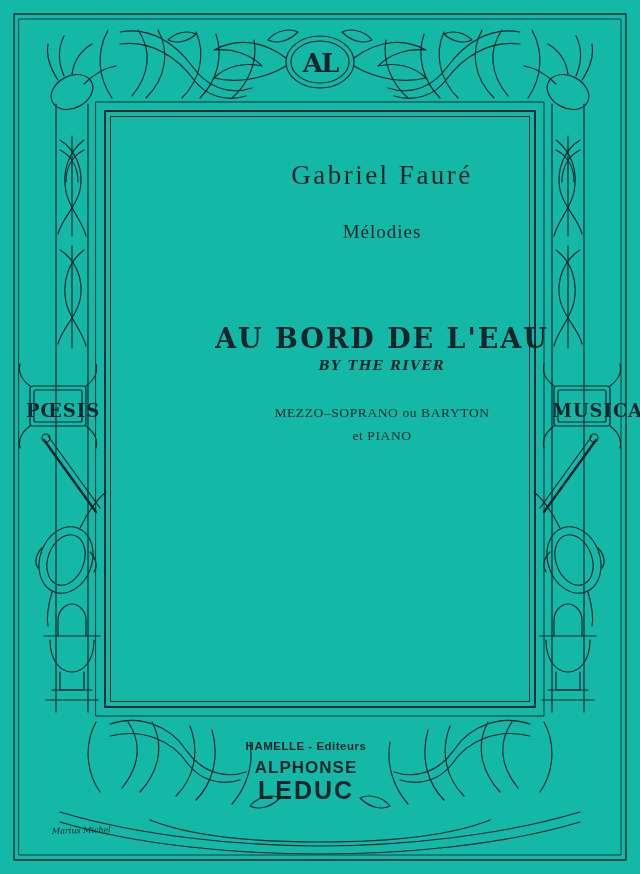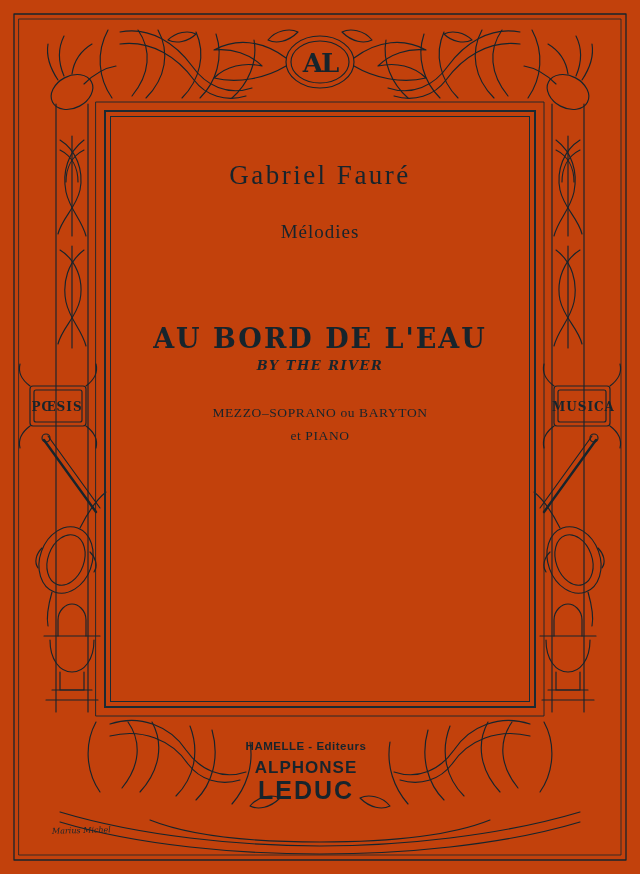--- a/index.html
+++ b/index.html
@@ -10,21 +10,21 @@
   body {
     width: 640px;
     height: 874px;
     font-family: "Liberation Serif", serif;
   }
 
   #page {
     position: relative;
     width: 640px;
     height: 874px;
-    background: #c2410c;
+    background: #14b8a6;
     overflow: hidden;
   }
 
   
   #ornament-layer {
     position: absolute;
     inset: 0;
     width: 640px;
     height: 874px;
     pointer-events: none;
@@ -48,23 +48,24 @@
     height: 586px;
     border: 1px solid #1b2a33;
     box-sizing: border-box;
   }
 
   
   .title-block {
     position: absolute;
     left: 110px;
     top: 116px;
-    width: 420px;
+    width: 472px;
     text-align: center;
     color: #17242c;
+    padding-left: 36px;
   }
   .composer {
     margin-top: 44px;
     font-size: 27px;
     letter-spacing: 2.5px;
     font-family: "Liberation Serif", serif;
   }
   .collection {
     margin-top: 30px;
     font-size: 19px;
@@ -95,21 +96,21 @@
     font-size: 13.5px;
     letter-spacing: 0.6px;
   }
 
   
   .cartouche {
     position: absolute;
     color: #17242c;
     font-family: "DejaVu Serif", serif;
     font-weight: bold;
-    font-size: 12px;
+    font-size: 18px;
     letter-spacing: 1px;
   }
   #cartouche-poesis { left: 26px; top: 400px; width: 62px; text-align: center; }
   #cartouche-musica { right: 26px; top: 400px; width: 62px; text-align: left; }
 
   
   .publisher {
     position: absolute;
     left: 0;
     top: 740px;

